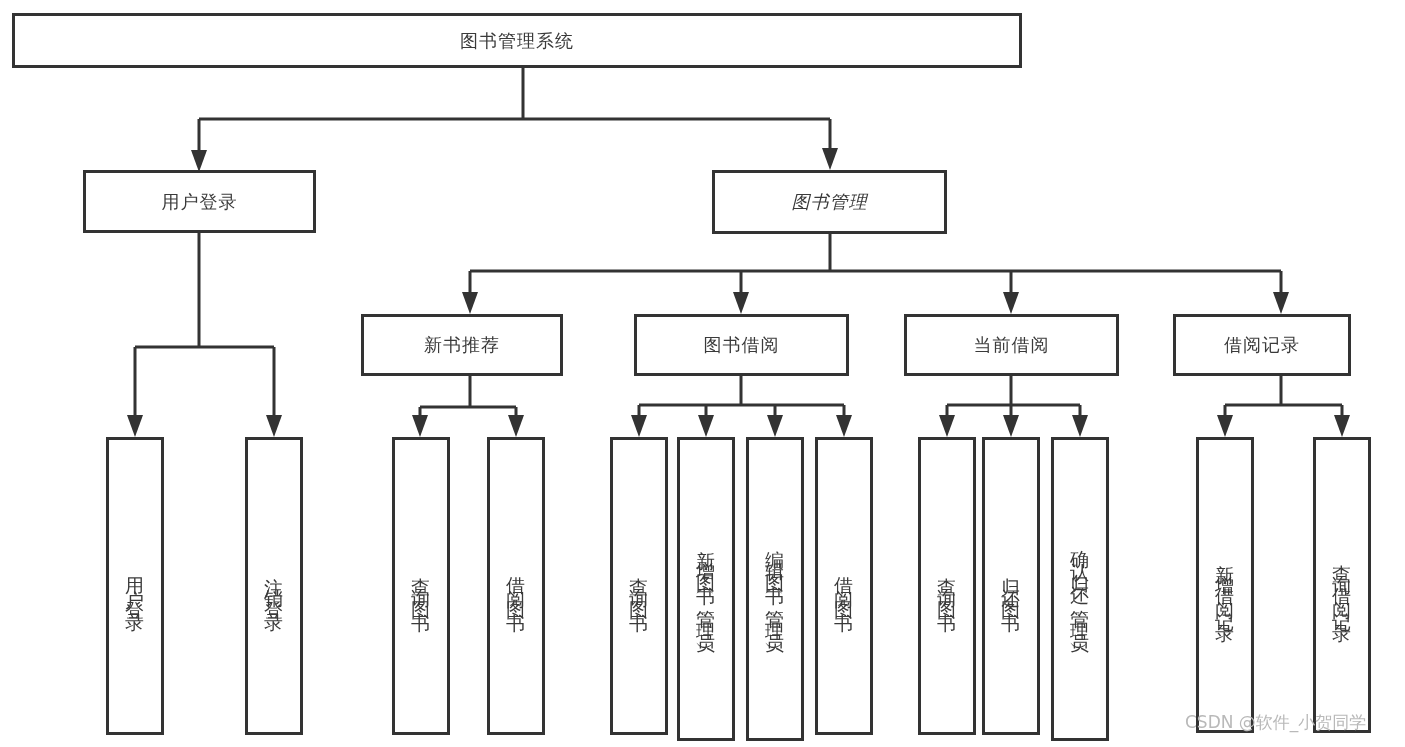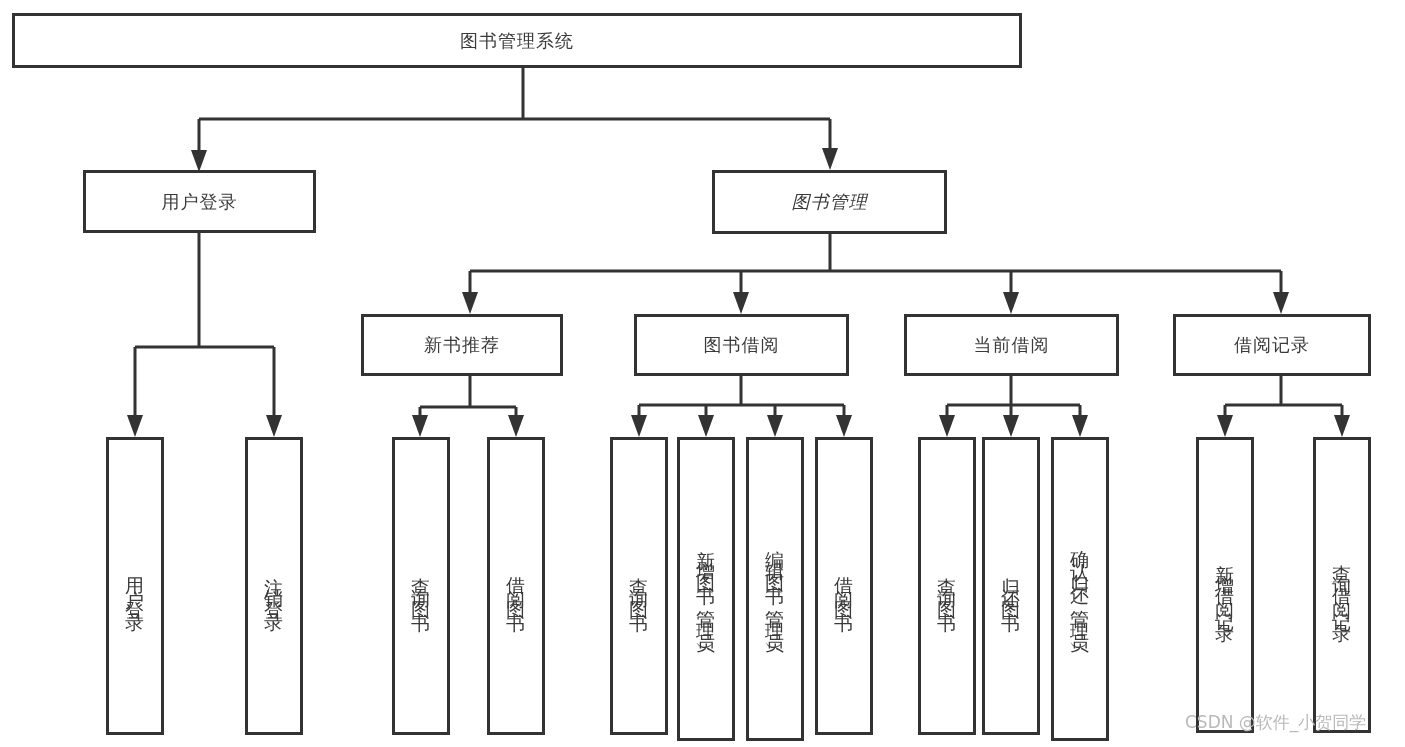--- a/index.html
+++ b/index.html
@@ -103,21 +103,21 @@
 
   <div class="box" style="left:361px; top:314px; width:202px; height:62px;">
     <span class="hlabel">新书推荐</span>
   </div>
   <div class="box" style="left:904px; top:314px; width:215px; height:62px;">
     <span class="hlabel">当前借阅</span>
   </div>
   <div class="box" style="left:634px; top:314px; width:215px; height:62px;">
     <span class="hlabel">图书借阅</span>
   </div>
-  <div class="box" style="left:1173px; top:314px; width:198px; height:62px;">
+  <div class="box" style="left:1173px; top:314px; width:178px; height:62px;">
     <span class="hlabel">借阅记录</span>
   </div>
 
   <div class="box" style="left:106px; top:437px; width:58px; height:298px;">
     <span class="vlabel">用户登录</span>
   </div>
   <div class="box" style="left:245px; top:437px; width:58px; height:298px;">
     <span class="vlabel">注销登录</span>
   </div>
 

